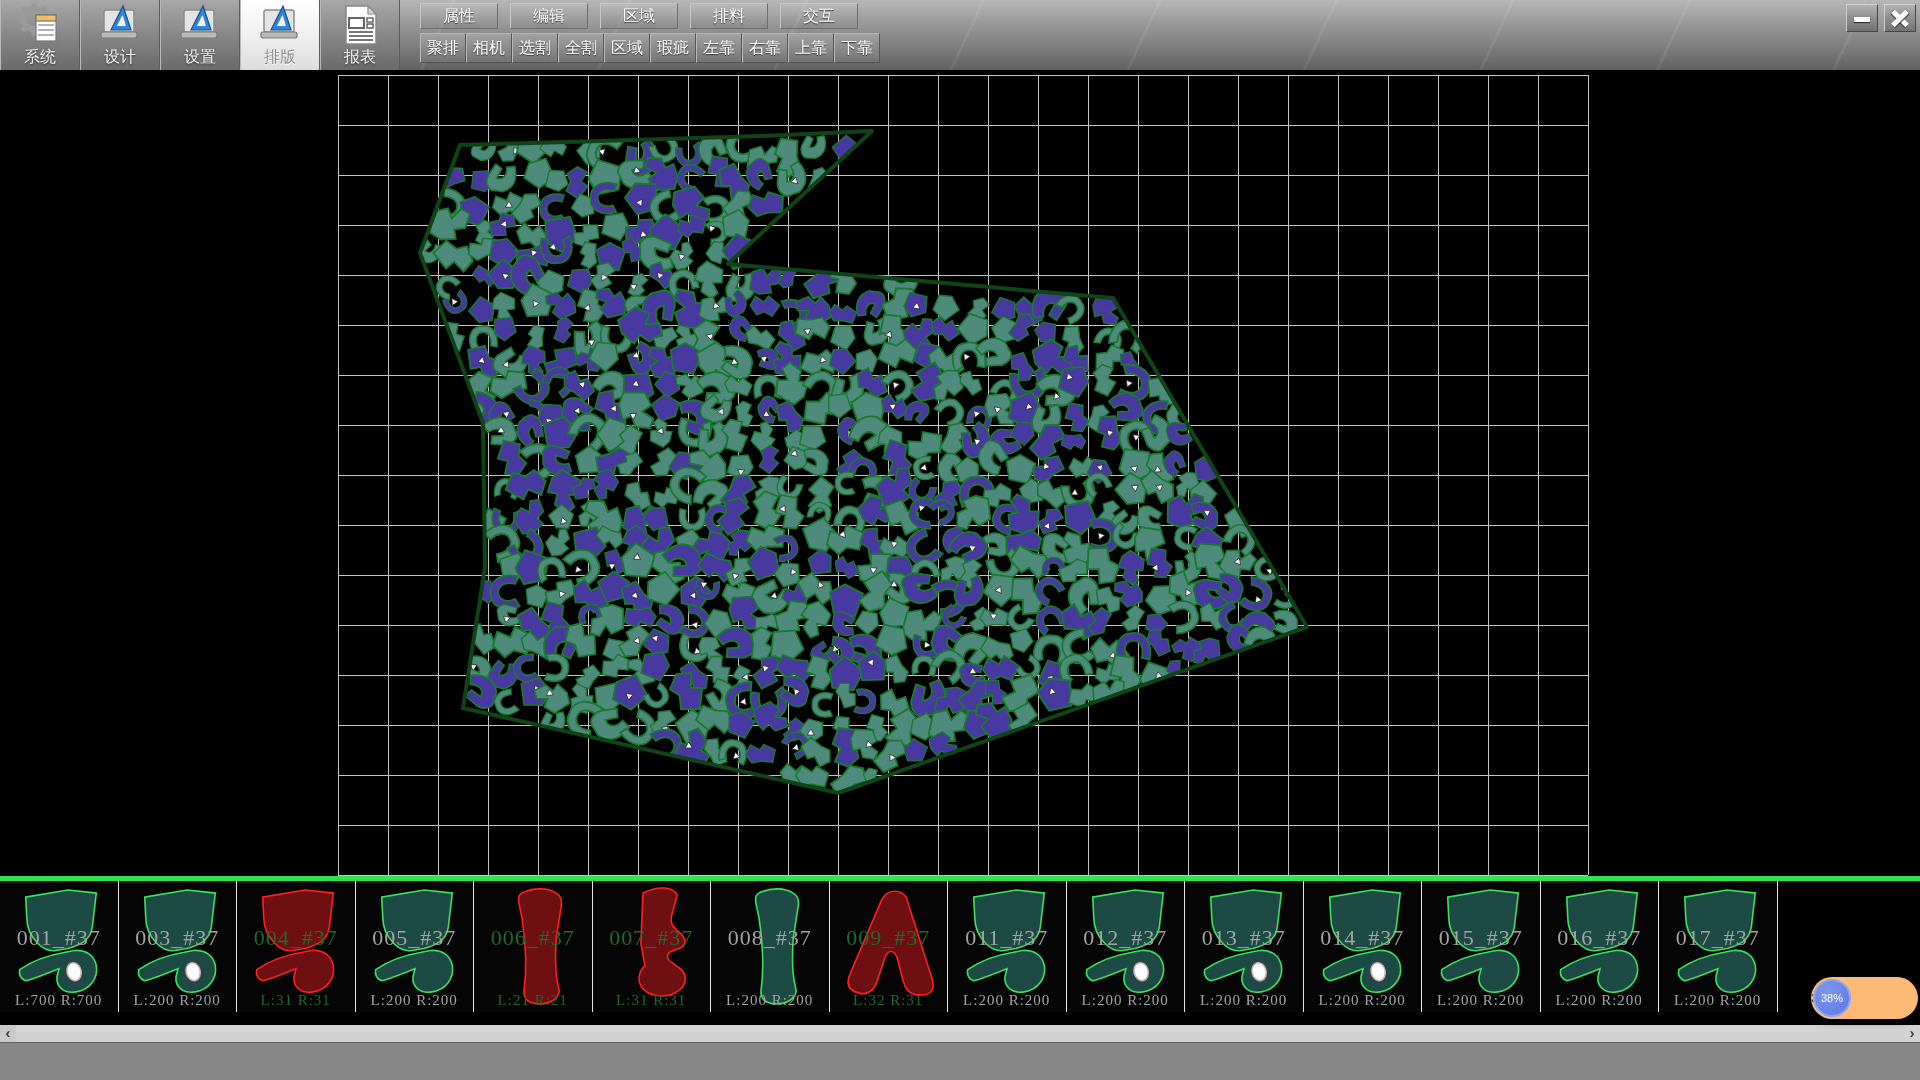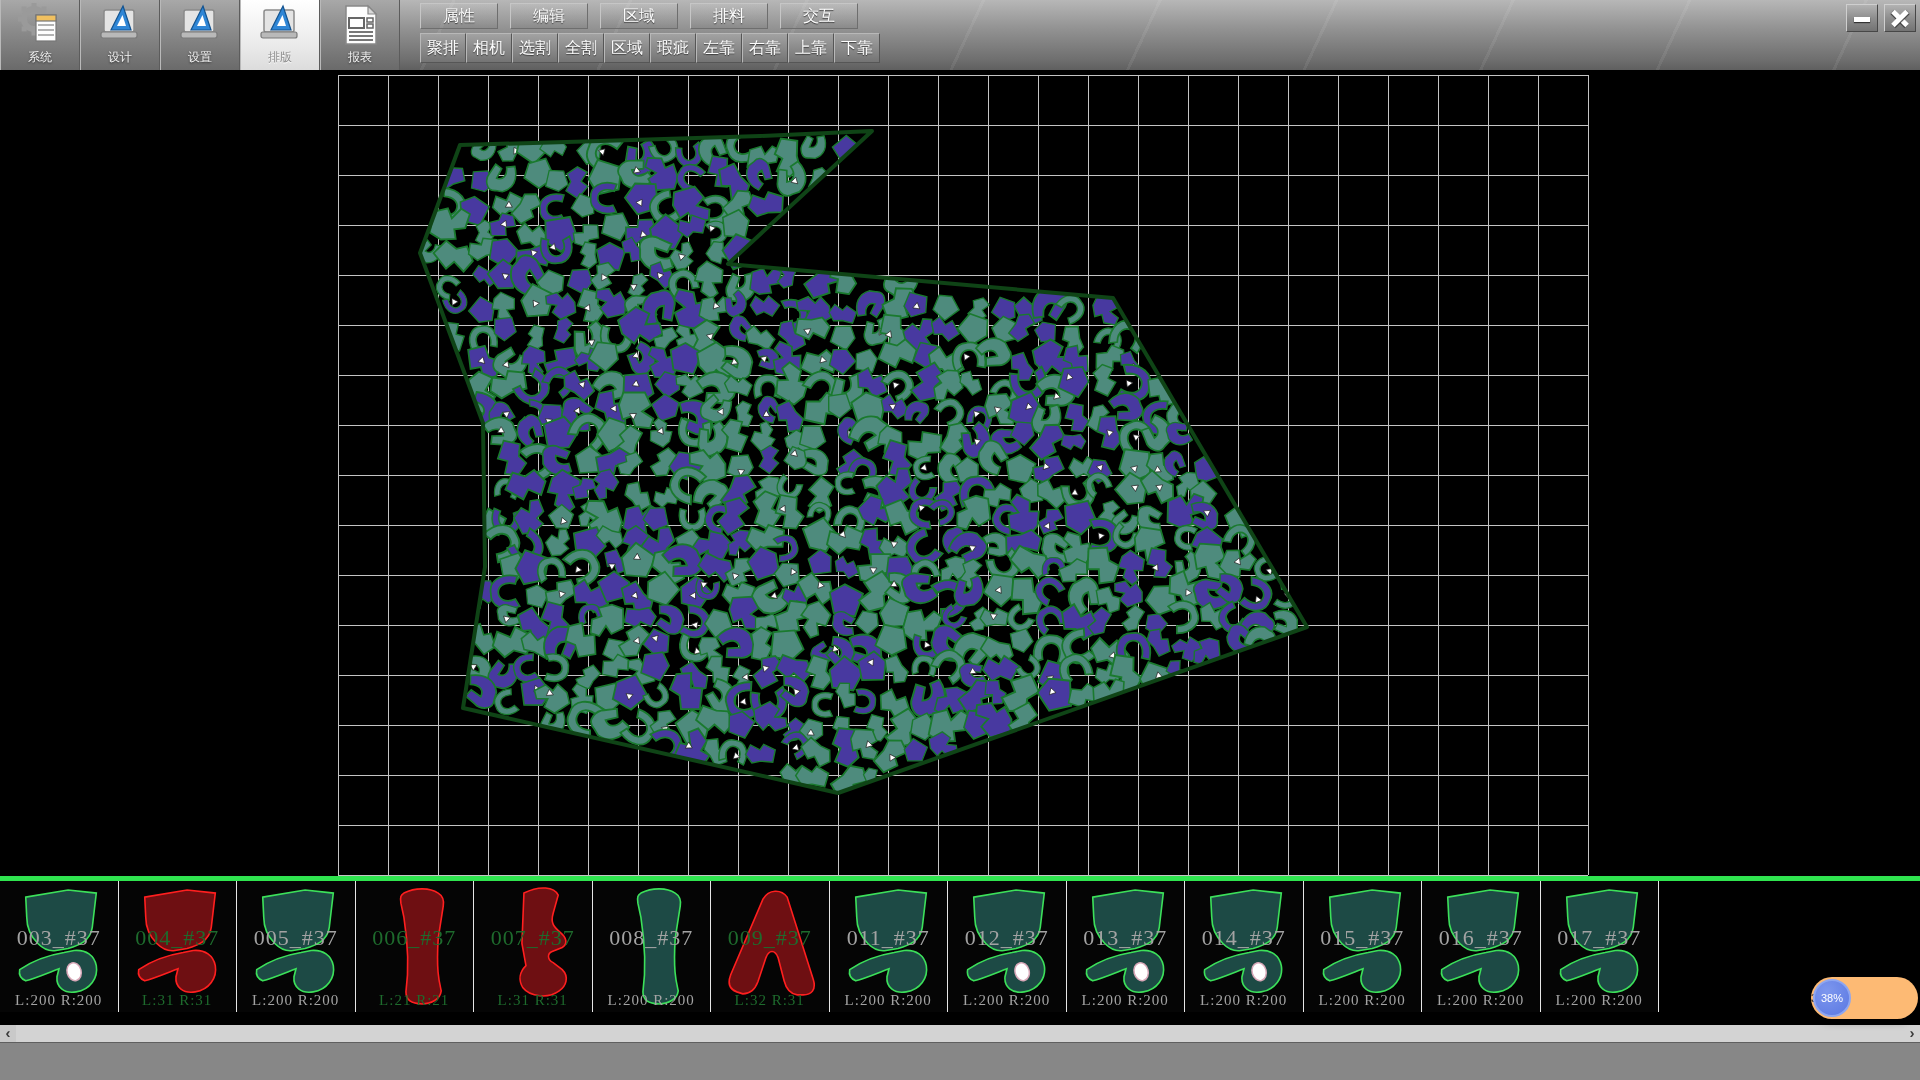--- a/index.html
+++ b/index.html
@@ -14,21 +14,21 @@
   #toolbar .streaks { position:absolute; inset:0;
     background:repeating-linear-gradient(115deg, rgba(255,255,255,0) 0 90px,
       rgba(255,255,255,.07) 90px 93px, rgba(255,255,255,0) 93px 160px); }
   #tabs { position:absolute; left:0; top:0; height:70px; display:flex; }
   .tab { width:80px; height:70px; display:flex; flex-direction:column; align-items:center;
     justify-content:flex-start; padding-top:3px; cursor:default;
     background:linear-gradient(#a8a8a8,#8a8a8a 45%,#6a6a6a);
     border-right:1px solid #5c5c5c; border-left:1px solid #b9b9b9; }
   .tab.selected { background:linear-gradient(#ffffff,#ececec 60%,#dcdcdc); }
   .tab .icon { width:44px; height:44px; }
-  .tab .lbl { font-size:12px; color:#f4f4f4; text-shadow:0 1px 2px rgba(40,40,40,.9);
+  .tab .lbl { font-size:16px; color:#f4f4f4; text-shadow:0 1px 2px rgba(40,40,40,.9);
     line-height:20px; }
   .tab.selected .lbl { color:#8d8d8d; text-shadow:0 1px 0 #fff; }
 
   #menuRow1 { position:absolute; left:420px; top:3px; display:flex; gap:12px; }
   .menu1 { width:78px; height:26px; display:flex; align-items:center; justify-content:center;
     font-size:16px; color:#fdfdfd; text-shadow:0 1px 1px rgba(50,50,50,.9);
     border:1px solid #c6c6c6; border-right-color:#6e6e6e; border-bottom-color:#6e6e6e;
     background:linear-gradient(rgba(255,255,255,.10),rgba(0,0,0,.06)); }
   #menuRow2 { position:absolute; left:420px; top:33px; display:flex; gap:0; }
   .menu2 { width:46px; height:30px; display:flex; align-items:center; justify-content:center;
@@ -899,20 +899,29 @@
 
   <div id="strip">
     <div id="stripGreen"></div>
     <div id="cells">
         <div class="cell">
           <svg viewBox="0 0 100 124" width="112" height="125">
             <path d="M18,14 L60,7 L88,10 L84,44 C82,58 70,62 60,65 L48,67 C42,68 36,66 30,60 C22,52 19,44 19,34 Z" fill="#1d4a45" stroke="#3ce05a" stroke-width="1.6"></path>
             <path d="M12,86 C28,75 44,71 56,69 L66,67 C78,66 86,72 88,82 C90,94 82,106 68,108 C56,110 48,103 49,93 L51,85 C38,90 26,95 18,97 C13,95 11,91 12,86 Z" fill="#1d4a45" stroke="#3ce05a" stroke-width="1.6"></path>
             <ellipse cx="66" cy="88" rx="7" ry="9" fill="#ffffff" stroke="#d8a8b8" stroke-width="1.5" transform="rotate(-15 66 88)"></ellipse>
           </svg>
+          <div class="num gray">001_#37</div>
+          <div class="lr gray">L:700 R:700</div>
+        </div>
+        <div class="cell">
+          <svg viewBox="0 0 100 124" width="112" height="125">
+            <path d="M18,14 L60,7 L88,10 L84,44 C82,58 70,62 60,65 L48,67 C42,68 36,66 30,60 C22,52 19,44 19,34 Z" fill="#1d4a45" stroke="#3ce05a" stroke-width="1.6"></path>
+            <path d="M12,86 C28,75 44,71 56,69 L66,67 C78,66 86,72 88,82 C90,94 82,106 68,108 C56,110 48,103 49,93 L51,85 C38,90 26,95 18,97 C13,95 11,91 12,86 Z" fill="#1d4a45" stroke="#3ce05a" stroke-width="1.6"></path>
+            <ellipse cx="66" cy="88" rx="7" ry="9" fill="#ffffff" stroke="#d8a8b8" stroke-width="1.5" transform="rotate(-15 66 88)"></ellipse>
+          </svg>
           <div class="num gray">003_#37</div>
           <div class="lr gray">L:200 R:200</div>
         </div>
         <div class="cell">
           <svg viewBox="0 0 100 124" width="112" height="125">
             <path d="M18,14 L60,7 L88,10 L84,44 C82,58 70,62 60,65 L48,67 C42,68 36,66 30,60 C22,52 19,44 19,34 Z" fill="#6e0f12" stroke="#ff1f1f" stroke-width="1.6"></path>
             <path d="M12,86 C28,75 44,71 56,69 L66,67 C78,66 86,72 88,82 C90,94 82,106 68,108 C56,110 48,103 49,93 L51,85 C38,90 26,95 18,97 C13,95 11,91 12,86 Z" fill="#6e0f12" stroke="#ff1f1f" stroke-width="1.6"></path>
           </svg>
           <div class="num green">004_#37</div>
           <div class="lr green">L:31 R:31</div>

